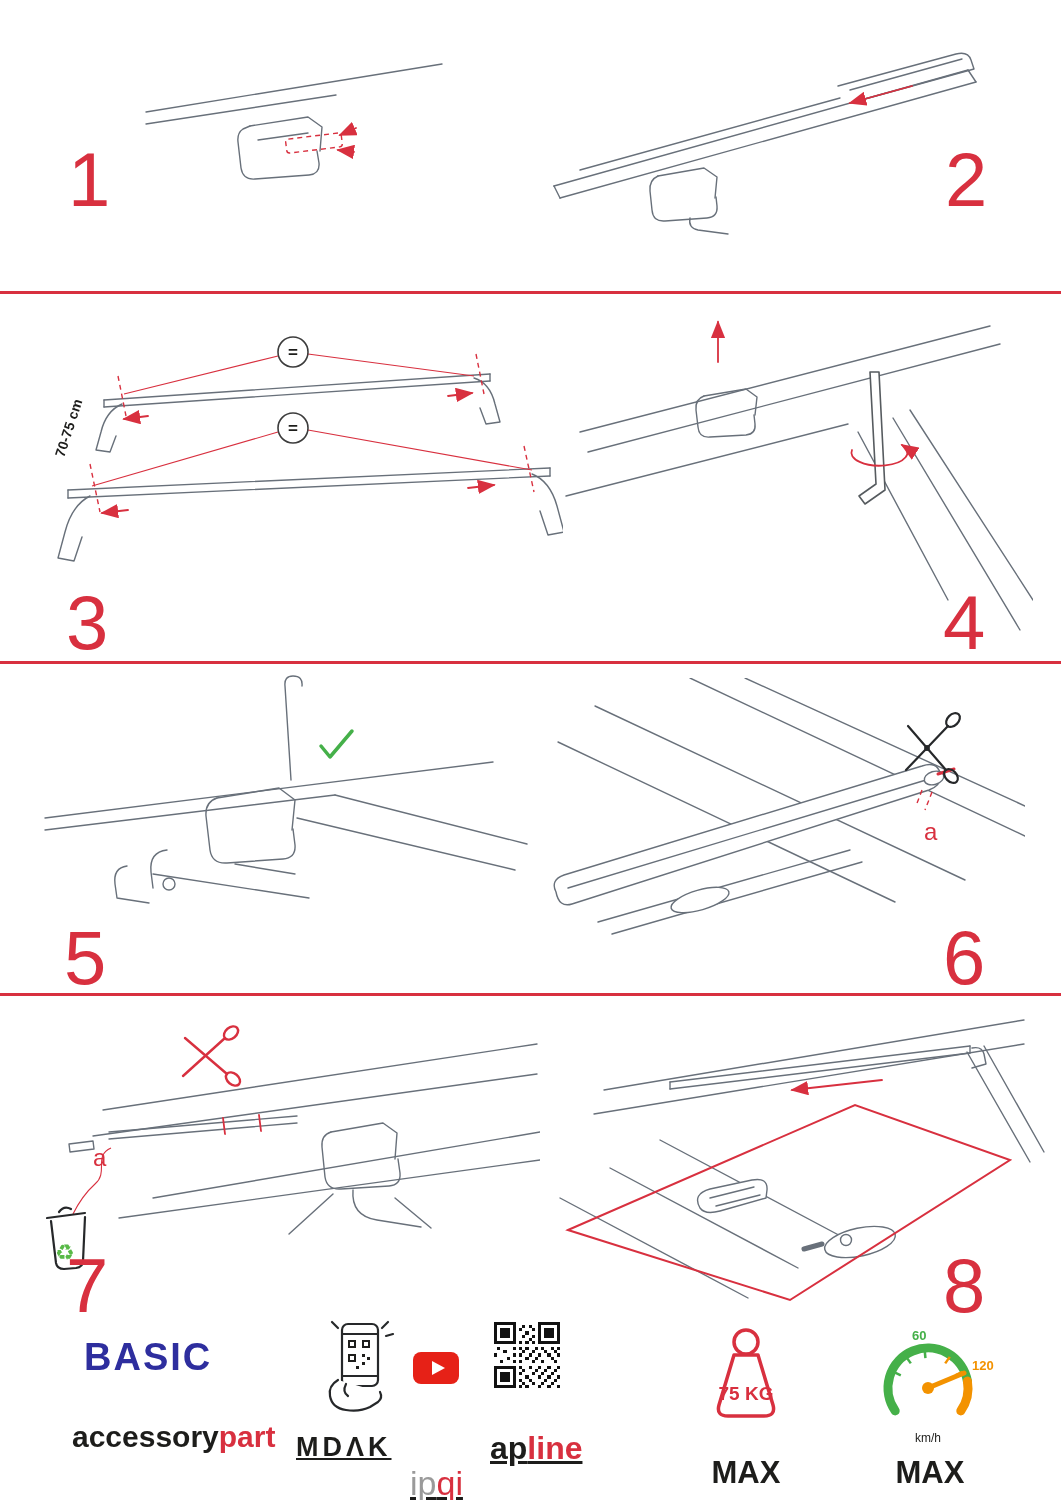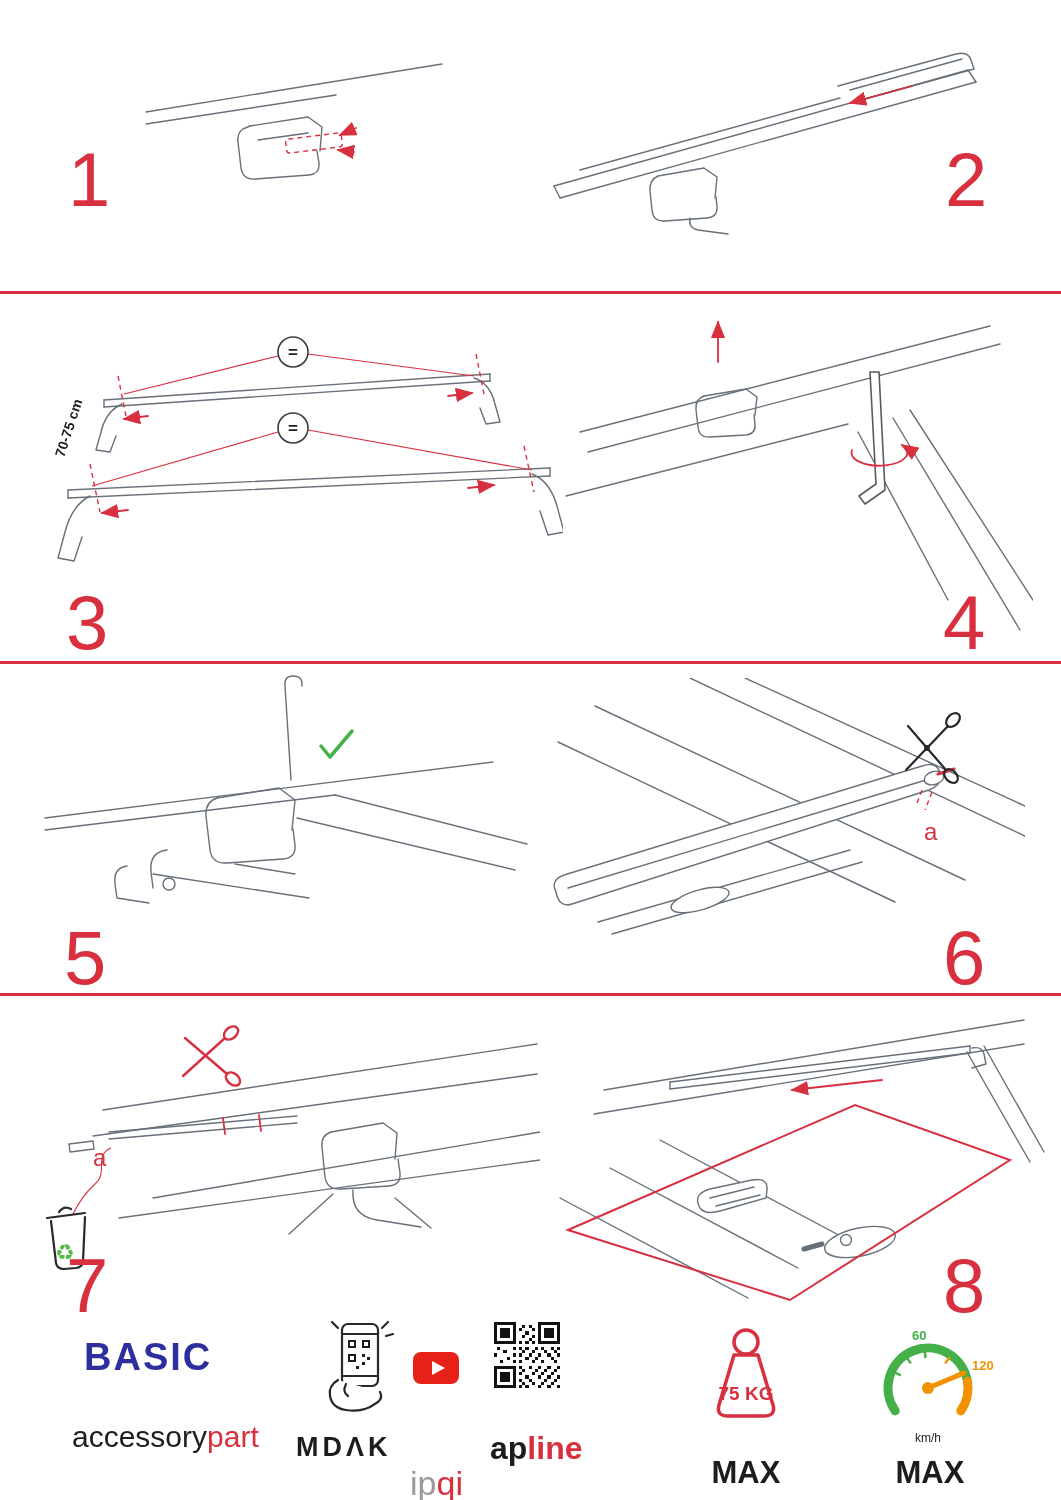--- a/index.html
+++ b/index.html
@@ -8,24 +8,24 @@
   .stepnum{position:absolute;font-size:76px;line-height:1;color:#d8303f;}
   .divider{position:absolute;left:0;width:100%;height:3px;background:#d8303f;}
   svg text{font-family:"Liberation Sans",sans-serif;}
   .ink{stroke:#68707a;stroke-width:1.4;fill:none;stroke-linecap:round;stroke-linejoin:round;}
   .red-line{stroke:#d8303f;stroke-width:1.8;fill:none;stroke-linecap:round;}
   .red-thin{stroke:#d8303f;stroke-width:1.1;fill:none;}
   .red-dash{stroke:#d8303f;stroke-width:1.4;fill:none;stroke-dasharray:5 4;}
   .red-label{fill:#d8303f;font-size:24px;}
   .blk{stroke:#26282a;stroke-width:2.2;fill:none;stroke-linecap:round;stroke-linejoin:round;}
   .brand-basic{position:absolute;left:84px;top:1336px;font-size:38px;font-weight:bold;letter-spacing:2px;color:#2e2e9e;}
-  .brand-sub{position:absolute;left:72px;top:1420px;font-size:30px;font-weight:normal;color:#1d1d1b;letter-spacing:0;}
+  .brand-sub{position:absolute;left:72px;top:1420px;font-size:30px;font-weight:bold;color:#1d1d1b;letter-spacing:0;}
   .red-text{color:#d8303f;}
   .gray-text{color:#9a9a9a;}
-  .logo{position:absolute;font-size:27px;color:#1d1d1b;}
+  .logo{position:absolute;font-size:27px;color:#1d1d1b;text-decoration:underline;}
   .logo-mdak{left:296px;top:1432px;letter-spacing:4px;font-weight:bold;}
   .logo-ipqi{left:410px;top:1464px;font-size:34px;}
   .logo-apline{left:490px;top:1430px;font-size:32px;font-weight:bold;}
   .max-label{position:absolute;font-size:31px;font-weight:bold;color:#1d1d1b;text-align:center;}
 </style>
 </head>
 <body>
 
 <div class="page">
 

